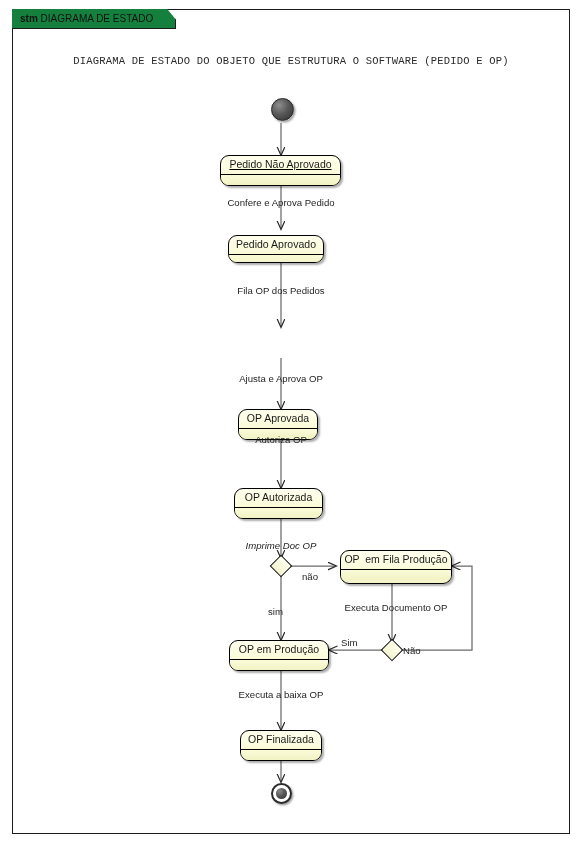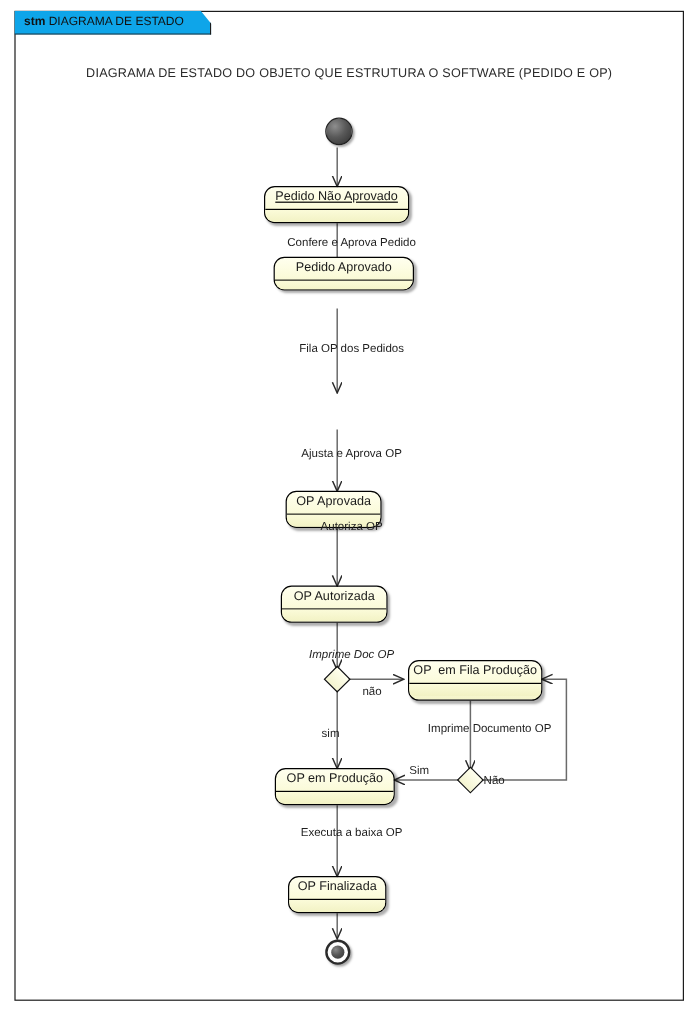--- a/index.html
+++ b/index.html
@@ -20,21 +20,21 @@
     left:12px; top:9px;
     width:558px; height:825px;
     border:1.5px solid #1c1c1c;
     background:#ffffff;
     box-sizing:border-box;
   }
   #frame-tab{
     position:absolute;
     left:12px; top:9px;
     height:20px;
-    background:#0ea5e9;
+    background:#15803d;
     border-right:1.5px solid #1c1c1c;
     border-bottom:1.5px solid #1c1c1c;
     padding:2px 22px 1px 8px;
     box-sizing:border-box;
     font-size:10px;
     color:#111111;
     white-space:nowrap;
     line-height:15px;
     clip-path:polygon(0 0, calc(100% - 9px) 0, 100% 55%, 100% 100%, 0 100%);
   }
@@ -42,20 +42,21 @@
   
   #diagram-title{
     position:absolute;
     left:0; right:0;
     top:55px;
     text-align:center;
     font-size:10.5px;
     color:#2b2b2b;
     letter-spacing:.2px;
     white-space:nowrap;
+    font-family:Liberation Mono, monospace;
   }
   
   #wires{
     position:absolute;
     left:0; top:0;
     width:582px; height:843px;
     pointer-events:none;
   }
   
   .state{
@@ -117,21 +118,21 @@
     box-sizing:border-box;
   }
   
   .elabel{
     position:absolute;
     font-size:9.6px;
     color:#1f1f1f;
     white-space:nowrap;
     line-height:12px;
   }
-  .elabel.center{transform:translateX(-50%);margin-left:12px;}
+  .elabel.center{transform:translateX(-50%);}
 </style>
 </head>
 <body>
 
 <div id="page">
 
   <div id="frame"></div>
 
   <div id="frame-tab">
     <span class="kw">stm</span>
@@ -176,21 +177,21 @@
     </g>
   </svg>
 
   <div class="init-node" style="left:271px;top:98px;"></div>
 
   <div class="state" style="left:220px;top:155px;width:121px;height:31px;text-decoration:underline;">
     <span class="name">Pedido Não Aprovado</span>
     <span class="compartment"></span>
   </div>
 
-  <div class="state" style="left:228px;top:214px;width:117px;height:28px;">
+  <div class="state" style="left:228px;top:235px;width:96px;height:28px;">
     <span class="name">Pedido Aprovado</span>
     <span class="compartment"></span>
   </div>
 
 
   <div class="state" style="left:238px;top:409px;width:80px;height:31px;">
     <span class="name">OP Aprovada</span>
     <span class="compartment"></span>
   </div>
 
@@ -222,18 +223,18 @@
     <span class="dot"></span>
   </div>
 
   <div class="elabel center" style="left:281px;top:197px;">Confere e Aprova Pedido</div>
   <div class="elabel center" style="left:281px;top:285px;">Fila OP dos Pedidos</div>
   <div class="elabel center" style="left:281px;top:373px;text-align:right;">Ajusta e Aprova OP</div>
   <div class="elabel center" style="left:281px;top:434px;">Autoriza OP</div>
   <div class="elabel center" style="left:281px;top:540px;font-style:italic;">Imprime Doc OP</div>
   <div class="elabel" style="left:302px;top:571px;">não</div>
   <div class="elabel" style="left:268px;top:606px;">sim</div>
-  <div class="elabel center" style="left:396px;top:602px;">Imprime Documento OP</div>
+  <div class="elabel center" style="left:396px;top:602px;">Executa Documento OP</div>
   <div class="elabel" style="left:341px;top:637px;">Sim</div>
   <div class="elabel" style="left:403px;top:645px;">Não</div>
   <div class="elabel center" style="left:281px;top:689px;">Executa a baixa OP</div>
 
 </div>
 
 </body></html>

